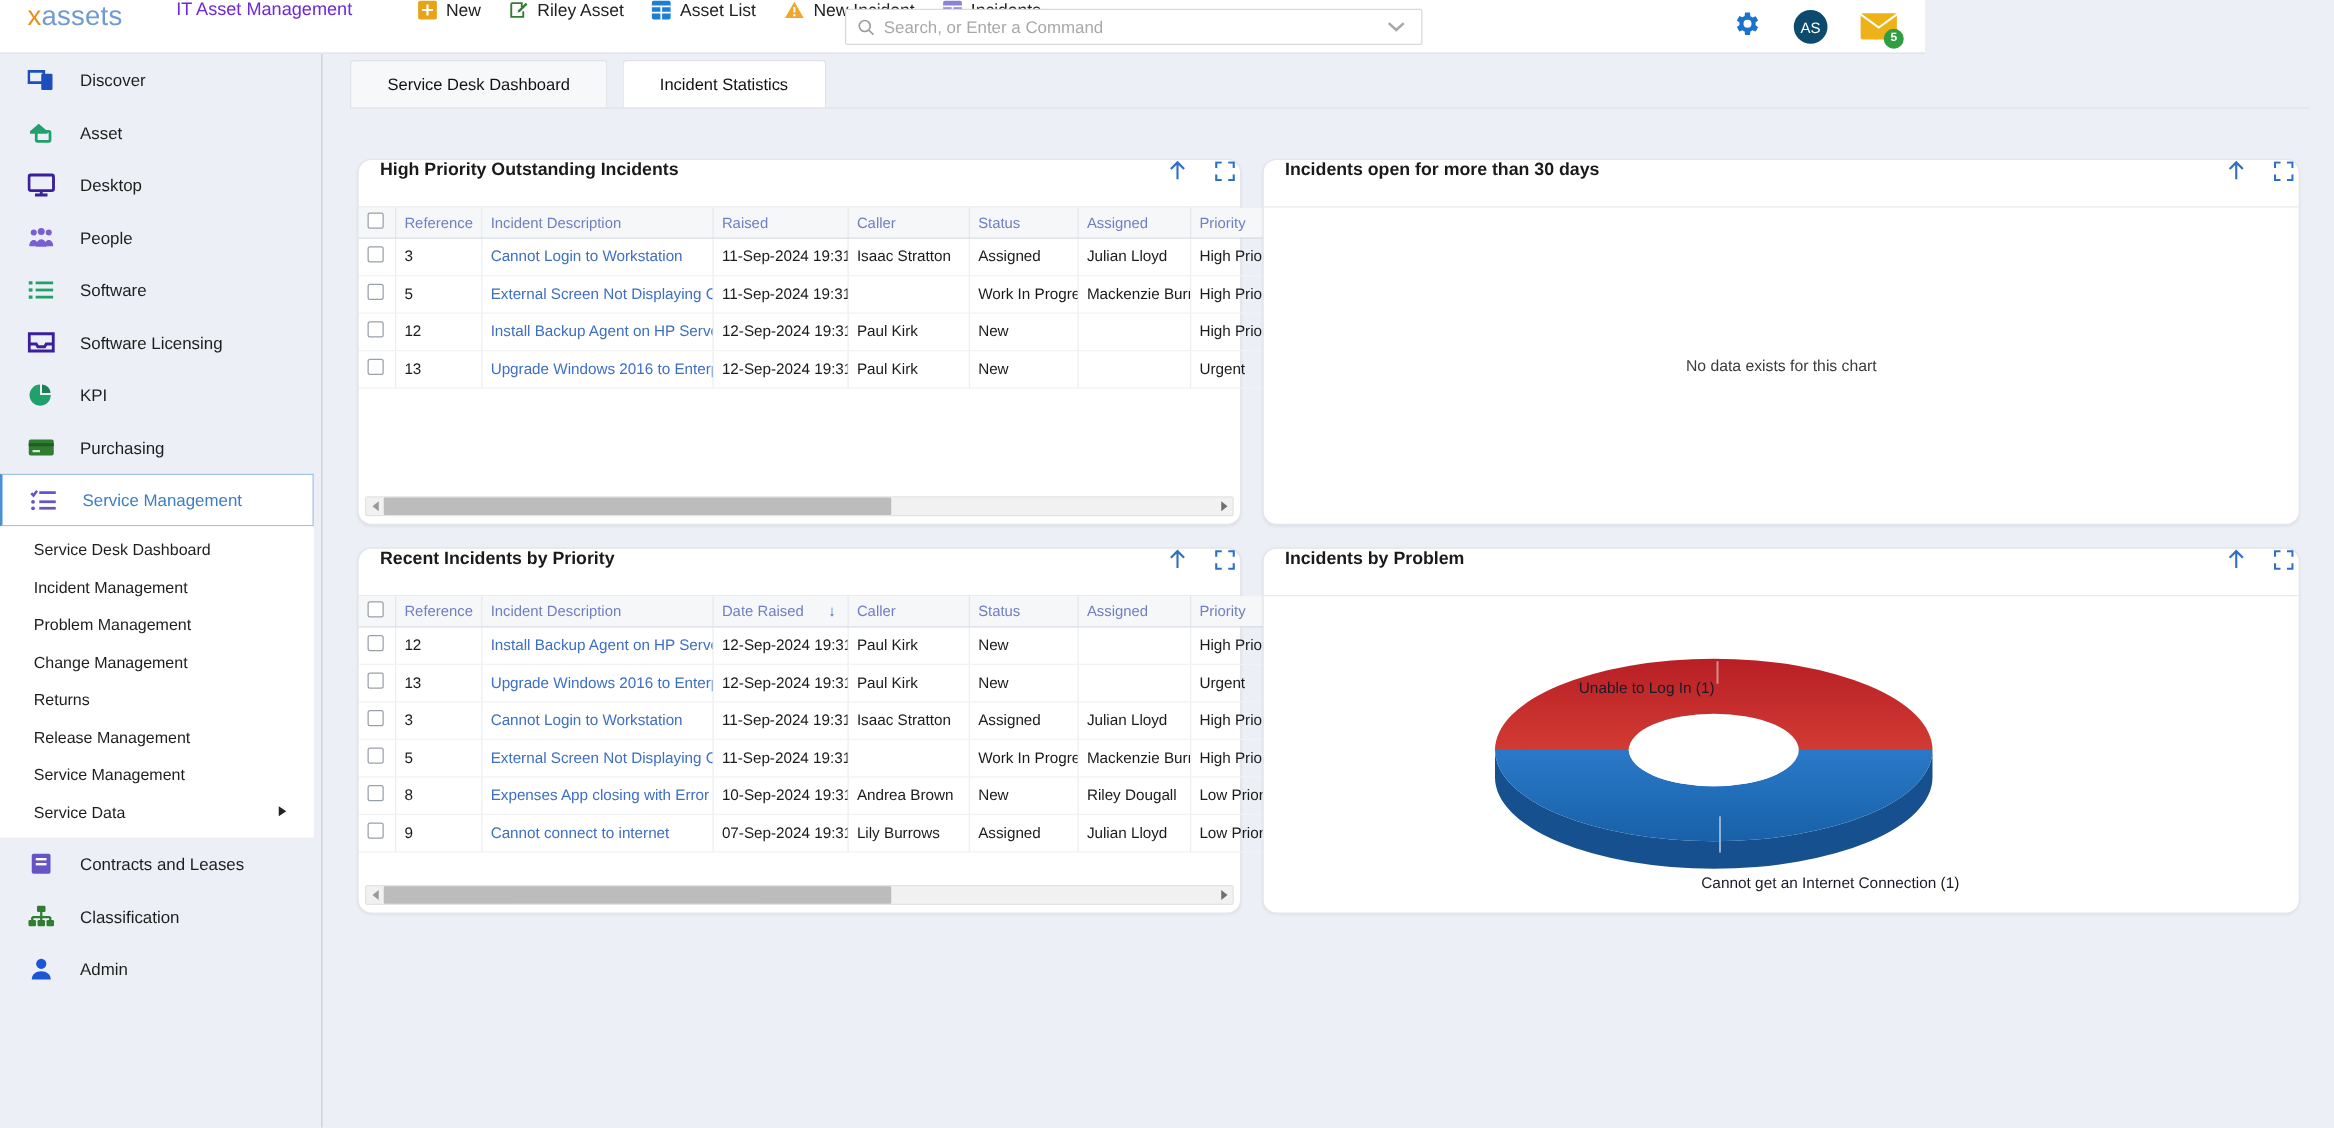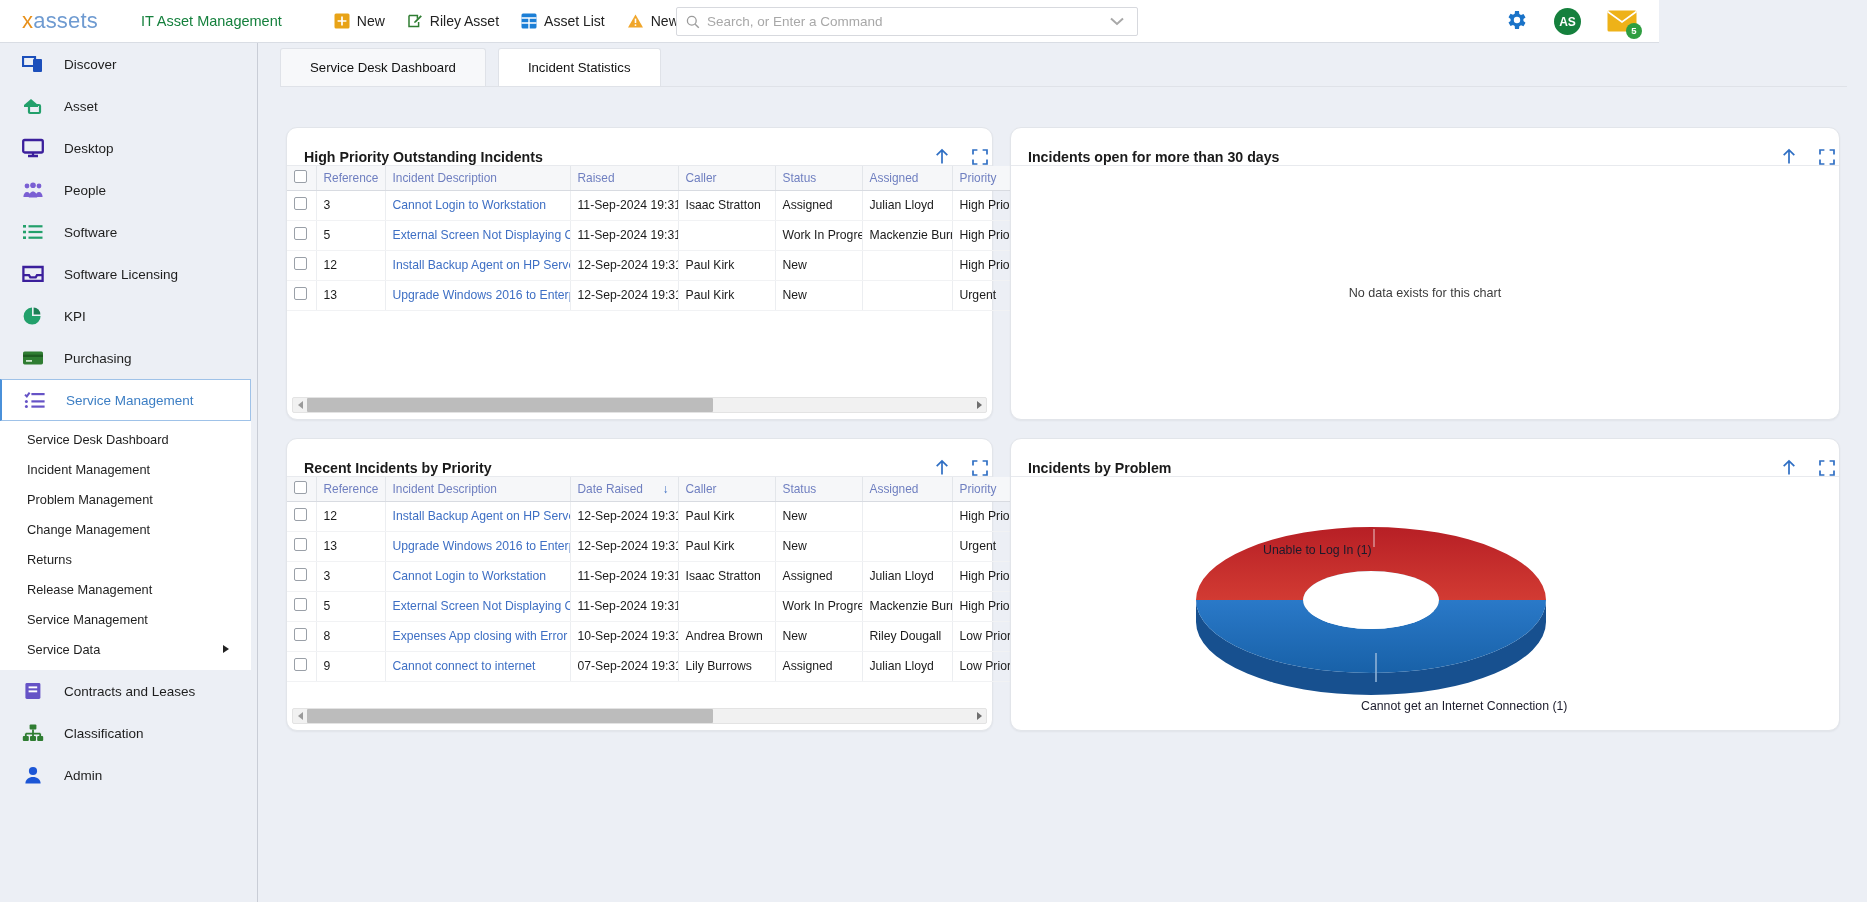--- a/index.html
+++ b/index.html
@@ -5,28 +5,28 @@
   * { box-sizing: border-box; margin: 0; padding: 0; }
   html, body {
     width: 1867px; height: 902px;
     font-family: "Liberation Sans", sans-serif;
     background: #eceff5;
     overflow: hidden;
   }
 
   
   .topbar {
-    position: absolute; left: 0; top: 0; width: 1659px; height: 43px;
+    position: absolute; left: 0; top: 0; width: 1540px; height: 43px;
     background: #ffffff; border-bottom: 1px solid #d9dde4;
-    display: flex; align-items: center;
+    display: flex; align-items: flex-start;
   }
   .logo { margin-left: 22px; font-size: 22px; letter-spacing: .2px; font-weight: 400; }
   .logo .x { color: #e8901a; }
   .logo .rest { color: #6f9bd1; }
-  .app-title { margin-left: 43px; font-size: 14.5px; color: #15803d; }
+  .app-title { margin-left: 43px; font-size: 14.5px; color: #6d28d9; }
   .qa-group { display: flex; align-items: center; margin-left: 52px; gap: 22px; }
   .qa { display: flex; align-items: center; gap: 7px; font-size: 14px; color: #222; cursor: pointer; }
   .qa svg { display: block; }
 
   .searchwrap {
     position: absolute; left: 676px; top: 7px; width: 462px; height: 29px;
     border: 1px solid #d7d9de; background: #fff; border-radius: 2px;
     display: flex; align-items: center;
   }
   .searchwrap .sicon { margin-left: 9px; margin-right: 7px; display: flex; }
@@ -35,22 +35,22 @@
     color: #444; font-family: "Liberation Sans", sans-serif; background: transparent;
   }
   .searchinput::placeholder { color: #a8a8a8; }
   .chev { margin-right: 12px; display: flex; }
 
   .right-icons {
     position: absolute; right: 22px; top: 0; height: 43px;
     display: flex; align-items: center; gap: 26px;
   }
   .avatar {
-    width: 27px; height: 27px; border-radius: 50%; background: #15803d;
-    color: #fff; font-size: 12px; font-weight: bold;
+    width: 27px; height: 27px; border-radius: 50%; background: #0c4a6e;
+    color: #fff; font-size: 12px; font-weight: normal;
     display: flex; align-items: center; justify-content: center; cursor: pointer;
   }
   .mailwrap { position: relative; width: 30px; height: 24px; cursor: pointer; }
   .badge {
     position: absolute; right: -5px; bottom: -5px;
     width: 16px; height: 16px; border-radius: 50%;
     background: #2f9e41; color: #fff; font-size: 9.5px; font-weight: bold;
     display: flex; align-items: center; justify-content: center;
   }
 
@@ -99,21 +99,21 @@
   .panel {
     position: absolute; background: #ffffff; border: 1px solid #e2e5ea;
     border-radius: 11px; box-shadow: 0 1px 2px rgba(0,0,0,.05);
   }
   #panel-hp   { left: 27px;  top: 84px;  width: 707px; height: 293px; }
   #panel-30d  { left: 751px; top: 84px;  width: 830px; height: 293px; }
   #panel-rip  { left: 27px;  top: 395px; width: 707px; height: 293px; }
   #panel-prob { left: 751px; top: 395px; width: 830px; height: 293px; }
 
   .panel-head {
-    height: 38px; display: flex; align-items: flex-end; padding: 0 4px 0 17px;
+    height: 38px; display: flex; align-items: flex-start; padding: 0 4px 0 17px;
     border-bottom: 1px solid #e8eaee;
   }
   .panel-title { font-size: 14.2px; color: #1a1a1a; font-weight: bold; flex: 1; }
   .panel-acts { display: flex; align-items: center; gap: 22px; }
   .panel-acts span { cursor: pointer; display: flex; }
 
   
   .tablewrap { position: relative; height: calc(100% - 38px); }
   table { border-collapse: collapse; width: 807px; table-layout: fixed; }
   thead th {

